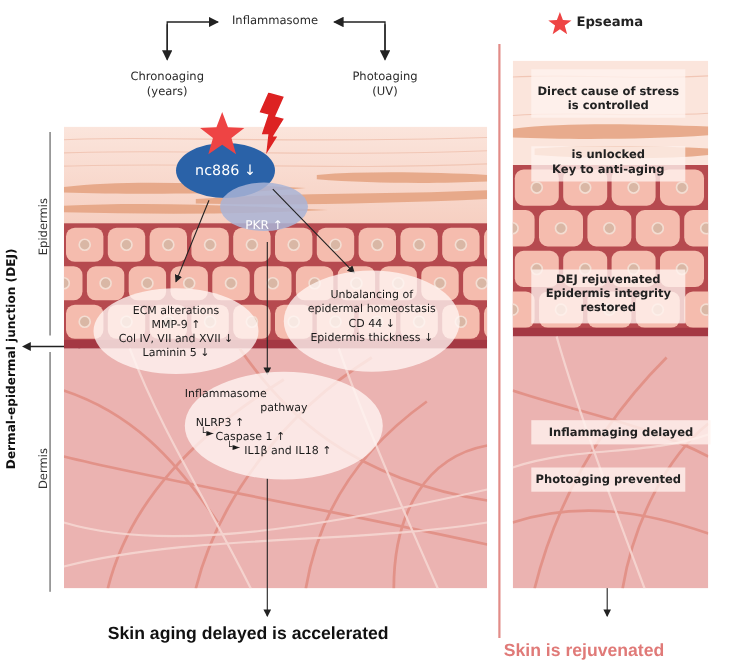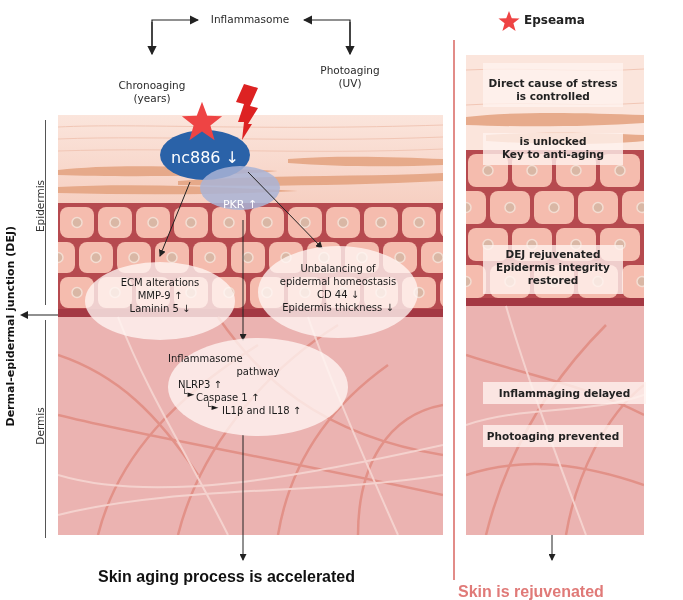--- a/index.html
+++ b/index.html
@@ -24,21 +24,21 @@
     <marker id="ah" markerWidth="8" markerHeight="8" refX="7" refY="4" orient="auto">
       <path d="M0,0 L8,4 L0,8 z" fill="#222"></path>
     </marker>
   </defs>
   <polyline points="152,52 152,20 198,20" fill="none" stroke="#222" stroke-width="1.2" marker-end="url(#ah)"></polyline>
   <line x1="152" y1="22" x2="152" y2="54" stroke="#222" stroke-width="1.2" marker-end="url(#ah)"></line>
   <polyline points="350,52 350,20 304,20" fill="none" stroke="#222" stroke-width="1.2" marker-end="url(#ah)"></polyline>
   <line x1="350" y1="22" x2="350" y2="54" stroke="#222" stroke-width="1.2" marker-end="url(#ah)"></line>
 </svg>
 <div class="abs lbl" style="left:200px;top:13px;width:100px;">Inflammasome</div>
-<div class="abs lbl" style="left:102px;top:64px;width:100px;margin-top:15px;">
+<div class="abs lbl" style="left:102px;top:64px;width:100px;">
   <div>Chronoaging</div>
   <div>(years)</div>
 </div>
 <div class="abs lbl" style="left:300px;top:64px;width:100px;">
   <div>Photoaging</div>
   <div>(UV)</div>
 </div>
 
 <svg class="abs" style="left:498px;top:10px" width="22" height="22" viewBox="0 0 24 24">
   <path d="M12 1 L15 9 L23.5 9.3 L16.8 14.5 L19.2 23 L12 18 L4.8 23 L7.2 14.5 L0.5 9.3 L9 9 Z" fill="#ee4444"></path>
@@ -177,21 +177,21 @@
       <path d="M0,400 C120,370 260,380 385,360"></path>
     </g>
   </svg>
 </div>
 
 <svg class="abs" style="left:232px;top:84px" width="30" height="56">
   <path d="M12,0 L26,4 L18,22 L26,24 L16,40 L20,40 L10,56 L12,38 L6,38 L12,20 L4,18 Z" fill="#dd2222"></path>
 </svg>
 
 <div class="abs" style="left:160px;top:130px;width:90px;height:50px;border-radius:50%;background:#2a62a8;"></div>
-<div class="abs" style="left:160px;top:148px;width:90px;text-align:center;color:#fff;font-size:16px;">nc886 ↓</div>
+<div class="abs" style="left:160px;top:148px;width:90px;text-align:center;color:#fff;font-size:13px;">nc886 ↓</div>
 <svg class="abs" style="left:180px;top:100px" width="44" height="42" viewBox="0 0 24 24">
   <path d="M12 1 L15 9 L23.5 9.3 L16.8 14.5 L19.2 23 L12 18 L4.8 23 L7.2 14.5 L0.5 9.3 L9 9 Z" fill="#ee4444"></path>
 </svg>
 <div class="abs" style="left:200px;top:166px;width:80px;height:44px;border-radius:50%;background:rgba(169,180,214,0.85);"></div>
 <div class="abs" style="left:200px;top:182px;width:80px;text-align:center;color:#fff;font-size:11px;margin-top:16px;">PKR ↑</div>
 
 <svg class="abs" style="left:0;top:0" width="683" height="600">
   <defs>
     <marker id="ah2" markerWidth="7" markerHeight="7" refX="6" refY="3.5" orient="auto">
       <path d="M0,0 L7,3.5 L0,7 z" fill="#222"></path>
@@ -200,20 +200,21 @@
   <line x1="190" y1="182" x2="160" y2="256" stroke="#222" stroke-width="1" marker-end="url(#ah2)"></line>
   <line x1="248" y1="172" x2="322" y2="248" stroke="#222" stroke-width="1" marker-end="url(#ah2)"></line>
   <line x1="243" y1="220" x2="243" y2="340" stroke="#222" stroke-width="1" marker-end="url(#ah2)"></line>
   <line x1="243" y1="435" x2="243" y2="560" stroke="#222" stroke-width="1" marker-end="url(#ah2)"></line>
   <line x1="552" y1="470" x2="552" y2="560" stroke="#222" stroke-width="1" marker-end="url(#ah2)"></line>
 </svg>
 
 <div class="ell" style="left:85px;top:262px;width:150px;height:78px;padding-top:14px;box-sizing:border-box;">
   <div class="ttl">ECM alterations</div>
   <div>MMP-9 ↑</div>
+  <div>Col IV, VII and XVII ↓</div>
   <div>Laminin 5 ↓</div>
 </div>
 
 <div class="ell" style="left:258px;top:246px;width:160px;height:92px;padding-top:16px;box-sizing:border-box;">
   <div class="ttl">Unbalancing of</div>
   <div class="ttl">epidermal homeostasis</div>
   <div>CD 44 ↓</div>
   <div>Epidermis thickness ↓</div>
 </div>
 
@@ -327,14 +328,14 @@
   <div>Epidermis integrity</div>
   <div>restored</div>
 </div>
 <div class="box" style="left:483px;top:382px;width:163px;height:22px;line-height:22px;">
   <span>Inflammaging delayed</span>
 </div>
 <div class="box" style="left:483px;top:425px;width:140px;height:22px;line-height:22px;">
   <span>Photoaging prevented</span>
 </div>
 
-<div class="bottom" style="left:98px;top:568px;color:#111;">Skin aging process is accelerated</div>
+<div class="bottom" style="left:98px;top:568px;color:#111;">Skin aging delayed is accelerated</div>
 <div class="bottom" style="left:458px;top:568px;color:#e07a78;margin-top:15px;">Skin is rejuvenated</div>
 
 </body></html>

